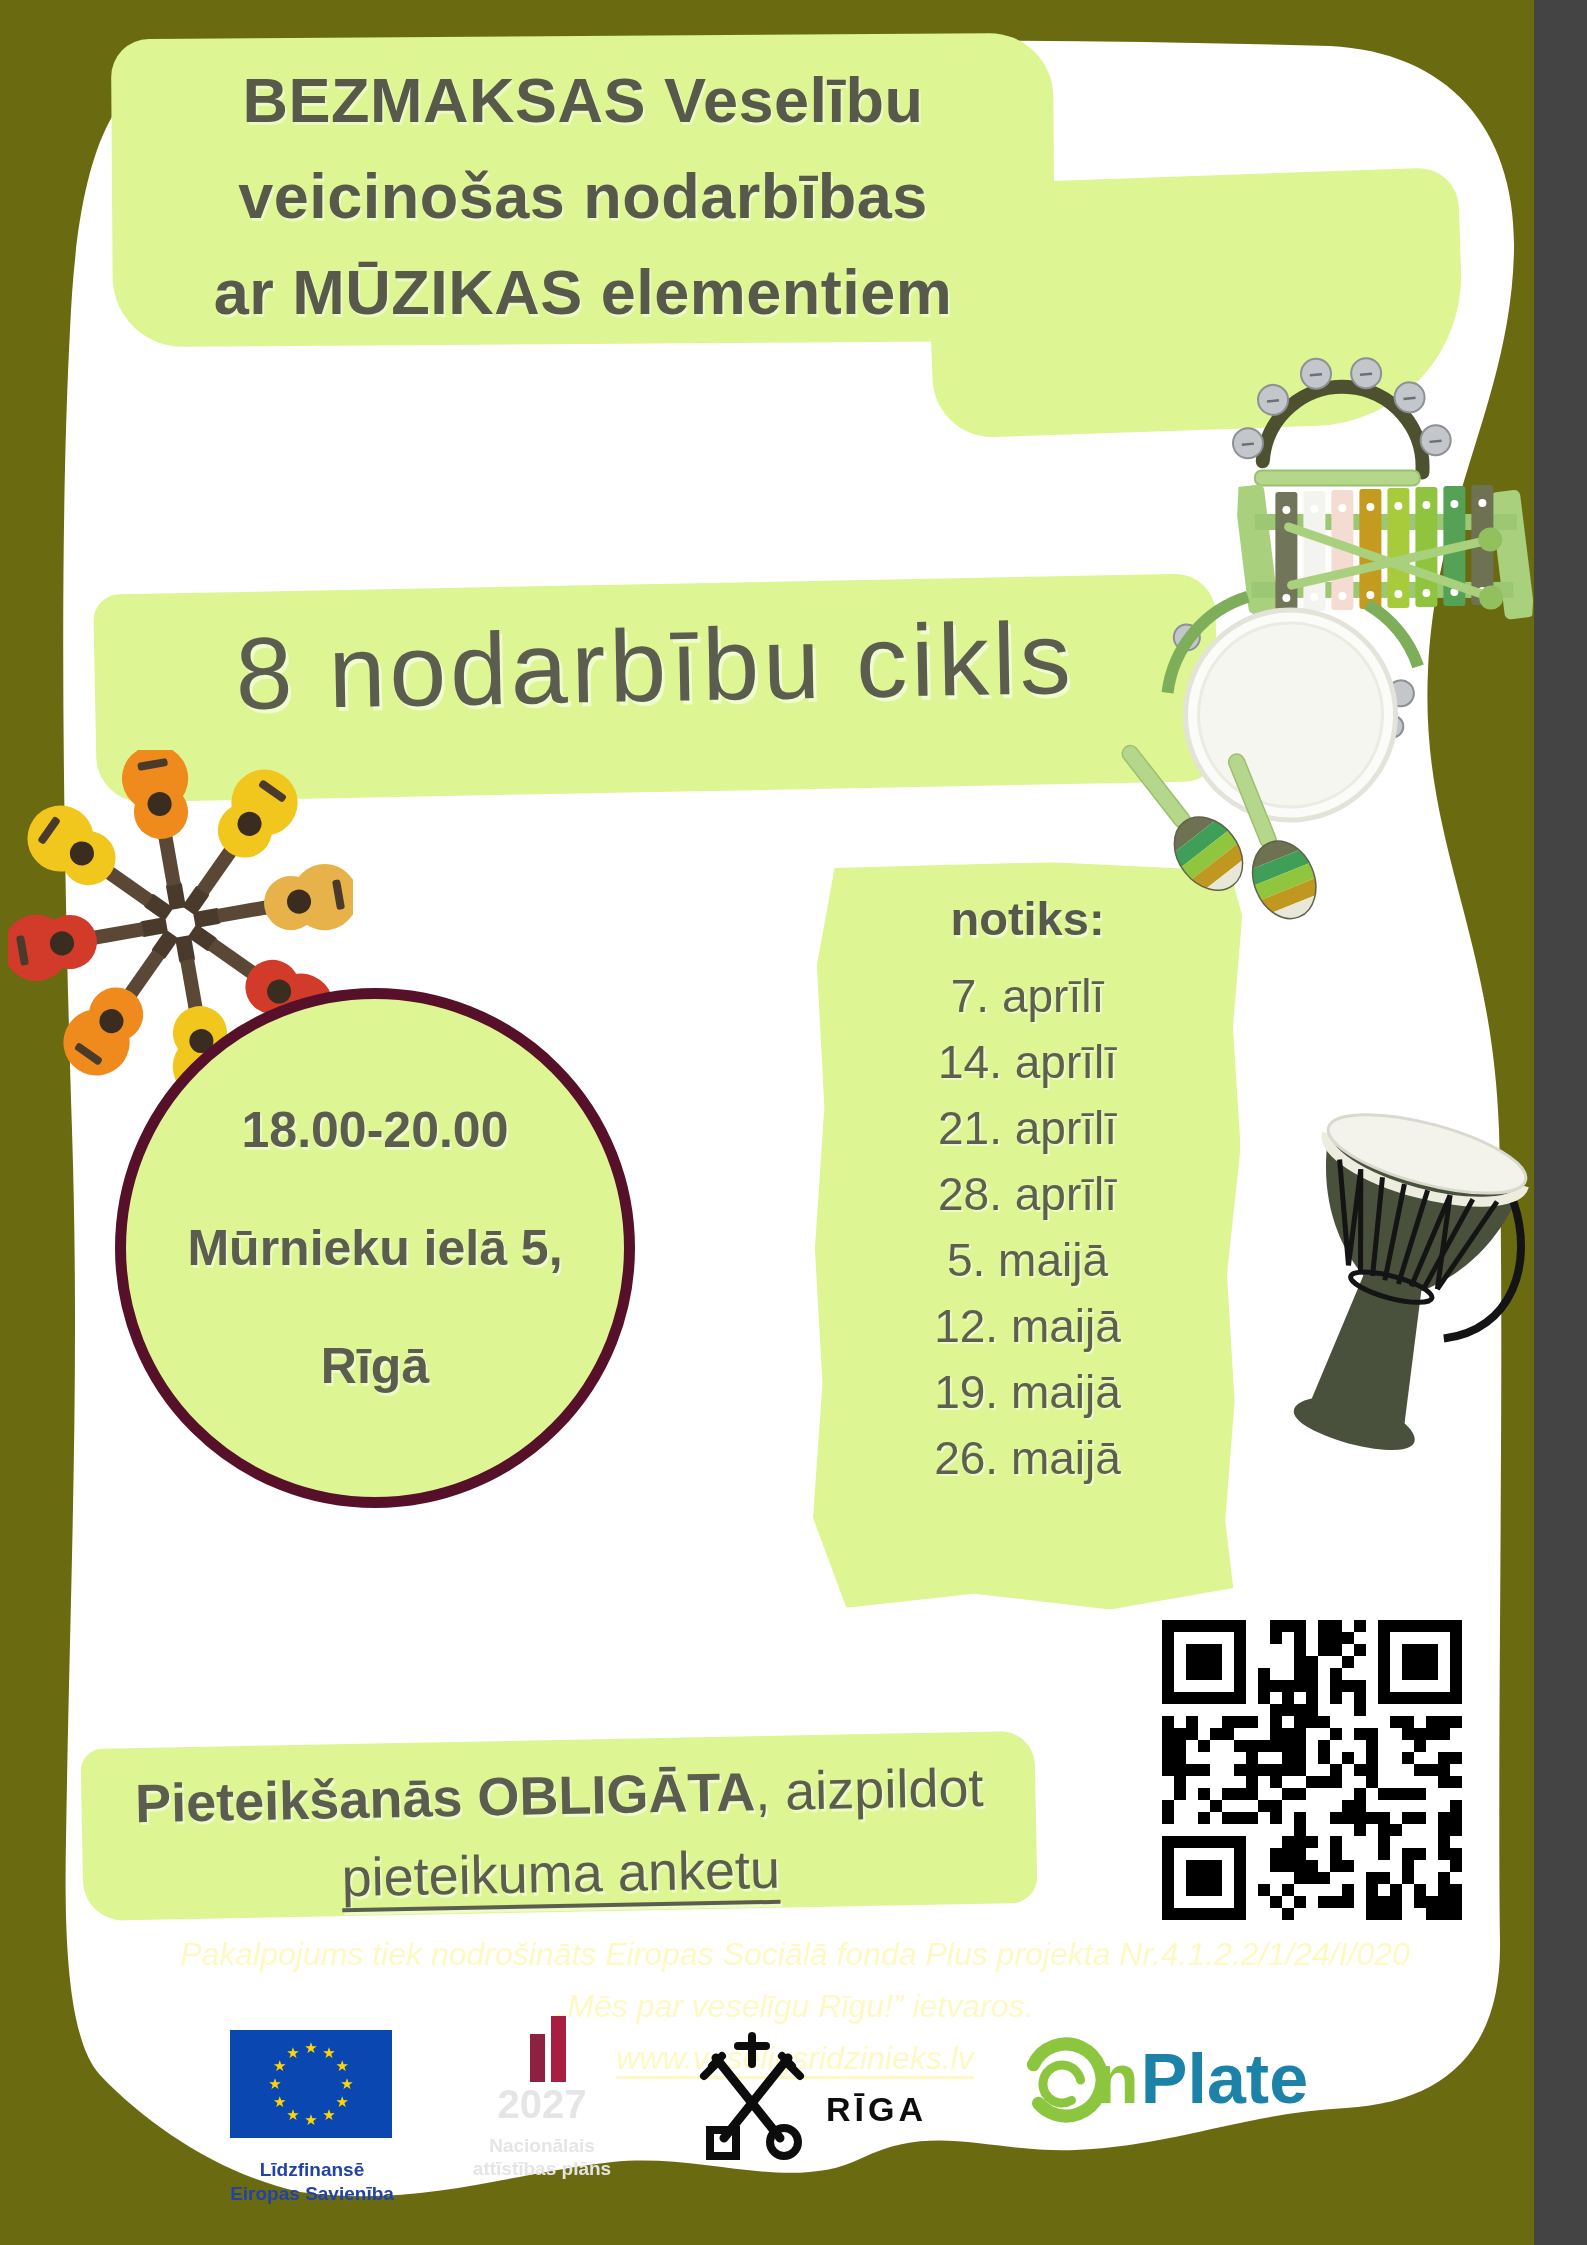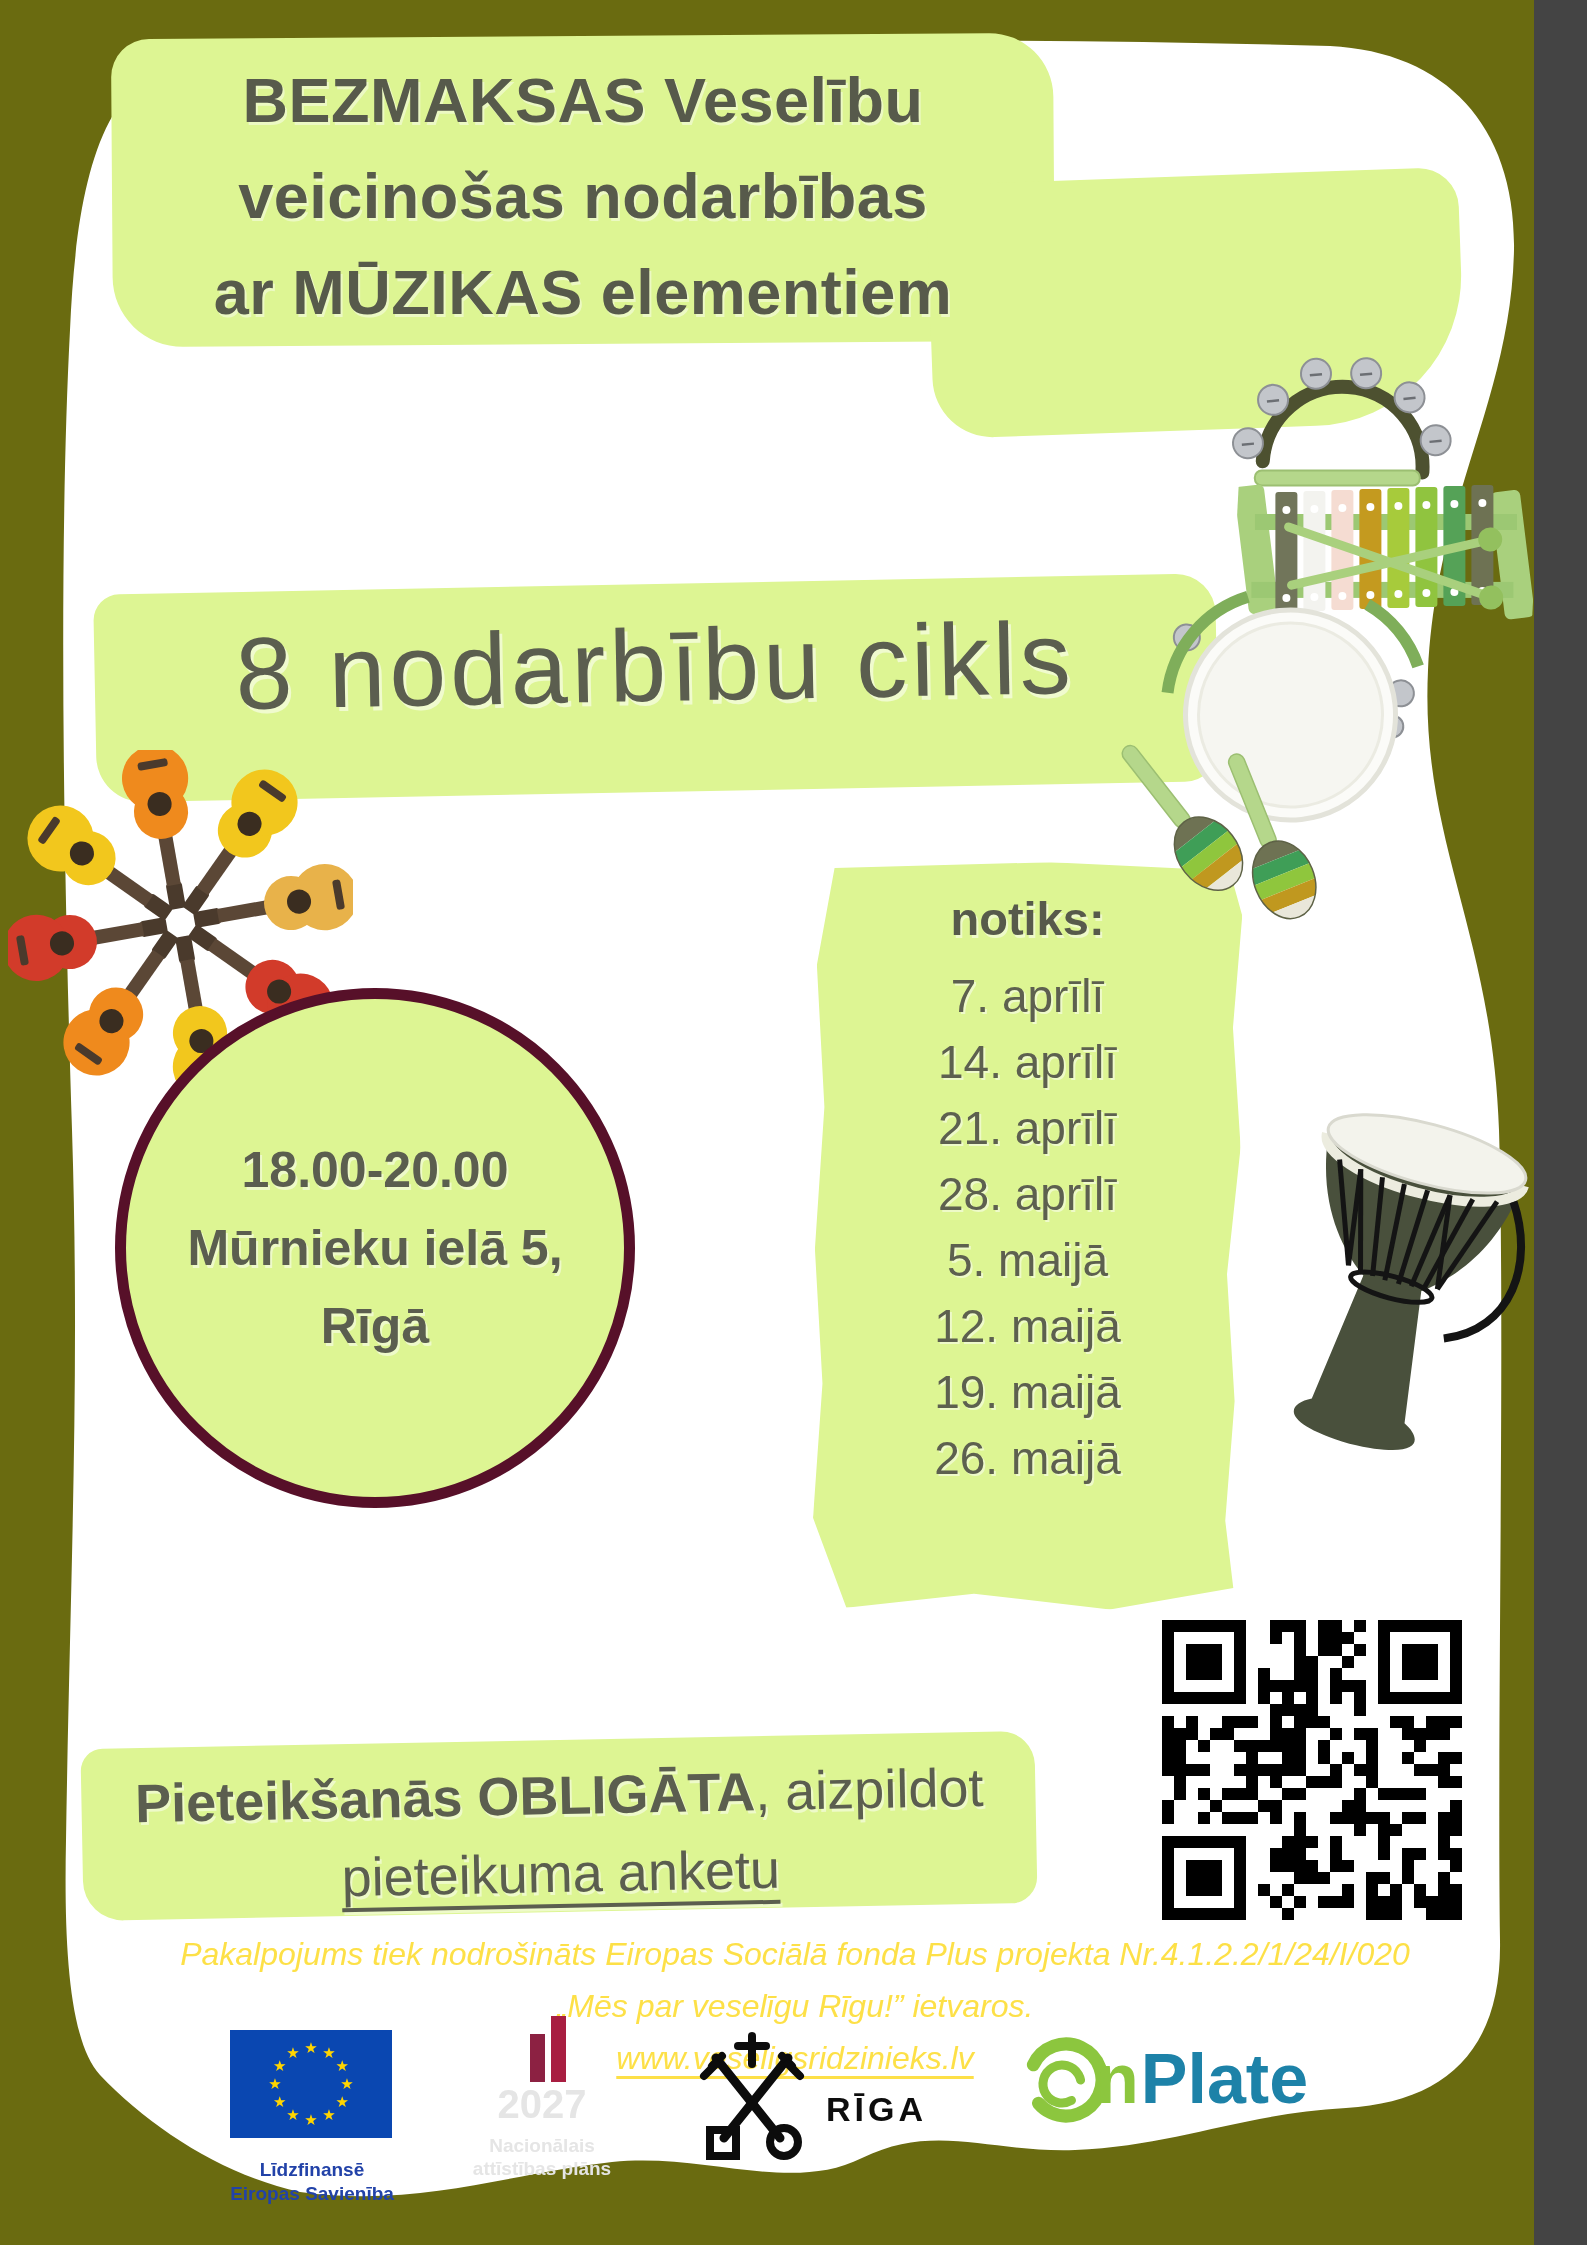--- a/index.html
+++ b/index.html
@@ -23,30 +23,30 @@
     clip-path:polygon(4% 1%,55% 0%,97% 1%,100% 7%,98% 22%,100% 38%,97% 55%,99% 72%,97% 88%,99% 97%,70% 100%,38% 98%,8% 100%,0% 88%,2% 70%,0% 52%,2% 33%,0% 14%);}
   .dates{position:absolute;left:815px;top:888px;width:425px;text-align:center;}
   .dates .head{font-size:47px;font-weight:700;line-height:61px;text-shadow:2px 3px 0 rgba(255,255,255,.5);}
   .dates .list{margin-top:14px;}
   .dates .d{font-size:46px;font-weight:400;line-height:66px;color:#5d604f;text-shadow:2px 2px 0 rgba(255,255,255,.5);}
   .venue-circle{
     position:absolute;left:115px;top:988px;width:498px;height:498px;border-radius:50%;
     background:#ddf593;border:11px solid #571029;
     display:flex;flex-direction:column;justify-content:center;text-align:center;
     font-size:50px;font-weight:700;line-height:78px;color:#5b5e4f;
-    text-shadow:2px 3px 0 rgba(255,255,255,.5);}
+    text-shadow:2px 3px 0 rgba(255,255,255,.5);gap:40px;}
   .signup-block{left:82px;top:1740px;width:954px;height:172px;border-radius:22px 34px 26px 40px;transform:rotate(-1.1deg);}
   .signup{position:absolute;left:88px;top:1756px;width:944px;text-align:center;
     font-size:54px;line-height:78px;color:#5b5e4f;transform:rotate(-1.1deg);
     text-shadow:2px 3px 0 rgba(255,255,255,.5);}
   .signup .b{font-weight:700;}
   .signup .link{text-decoration:underline;text-decoration-thickness:4px;text-underline-offset:12px;}
   .qr{position:absolute;left:1158px;top:1616px;}
   .footer{position:absolute;left:90px;top:1928px;width:1410px;text-align:center;
-    font-style:italic;font-size:32px;line-height:52px;color:#fde047;}
+    font-style:italic;font-size:32px;line-height:52px;color:#fef9c3;}
   .footer .url{text-decoration:underline;text-underline-offset:7px;}
   .logo{position:absolute;}
   .eu{left:230px;top:2030px;width:164px;text-align:center;}
   .eu .cap{margin-top:20px;color:#2242a8;font-weight:700;font-size:19px;line-height:24px;font-style:normal;}
   .nap{left:452px;top:2016px;width:180px;text-align:center;}
   .nap .year{font-size:40px;font-weight:700;color:#e5e5e5;margin-top:-6px;line-height:48px;}
   .nap .cap{margin-top:6px;color:#e5e5e5;font-weight:700;font-size:19px;line-height:23px;}
   .riga-label{position:absolute;left:826px;top:2090px;font-size:34px;font-weight:700;letter-spacing:4px;color:#0d0d0d;}
   .onplate{left:1018px;top:2028px;display:flex;align-items:flex-end;}
   .onplate .n{color:#8cc63e;font-size:70px;font-weight:700;line-height:1;margin:0 0 10px -18px;}

